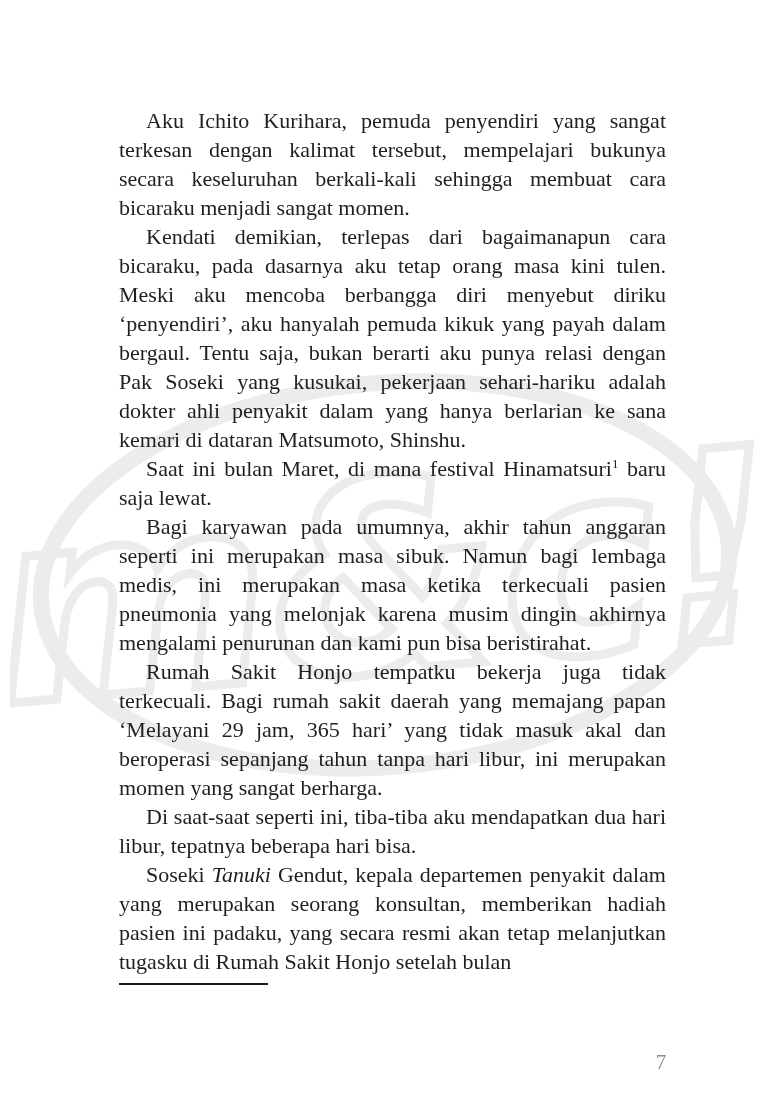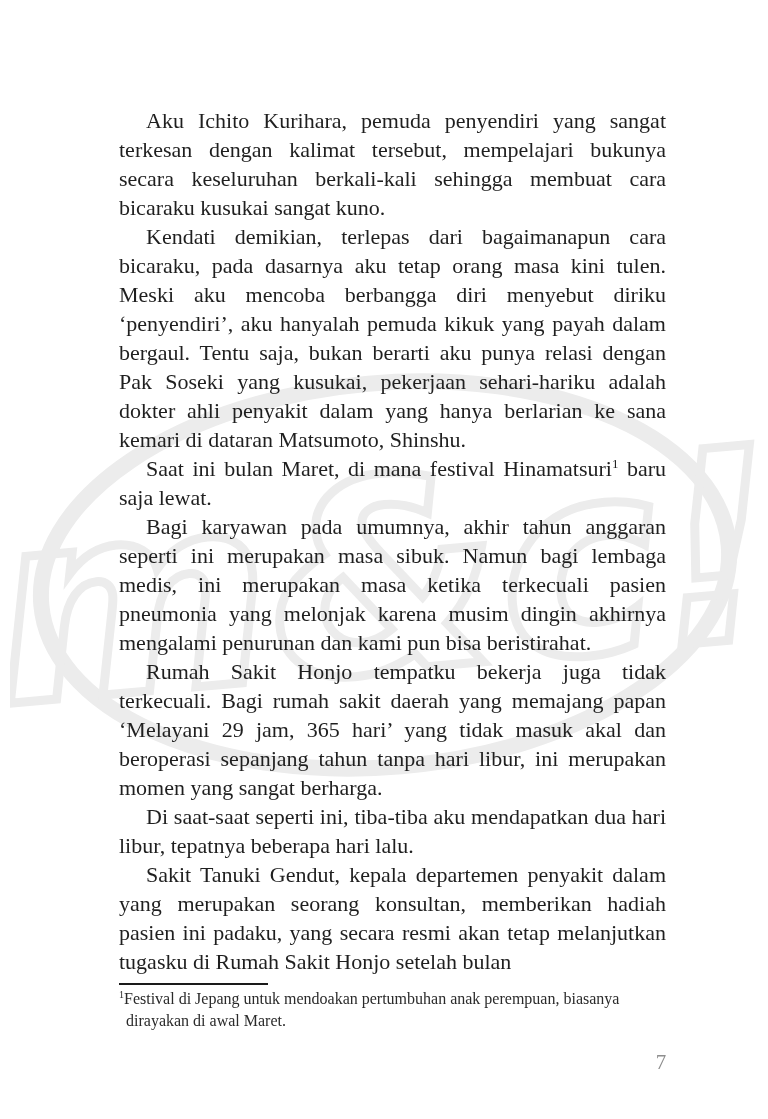--- a/index.html
+++ b/index.html
@@ -34,21 +34,21 @@
   }
   .content p {
     margin: 0;
     text-indent: 27px;
   }
   .content sup {
     font-size: 13px;
     line-height: 0;
     vertical-align: super;
   }
-  .italic { }
+  .italic { font-style: italic; }
   .footnote-rule {
     position: absolute;
     left: 119px; top: 983px;
     width: 149px; height: 2px;
     background: #1a1a1a;
     z-index: 1;
   }
   .footnote {
     position: absolute;
     left: 119px; top: 988px;
@@ -82,28 +82,27 @@
 <div class="page">
 
   <svg class="watermark" viewBox="0 0 750 430" aria-hidden="true">
     <g transform="rotate(-5 375 215)">
       <ellipse cx="375" cy="215" rx="345" ry="192" fill="none" stroke="#ececec" stroke-width="16"></ellipse>
       <text x="375" y="310" text-anchor="middle" font-family="DejaVu Sans, sans-serif" font-size="265" font-style="italic" font-weight="bold" fill="none" stroke="#ececec" stroke-width="9">m&amp;c!</text>
     </g>
   </svg>
 
   <div class="content">
-    <p>Aku Ichito Kurihara, pemuda penyendiri yang sangat terkesan dengan kalimat tersebut, mempelajari bukunya secara keseluruhan berkali-kali sehingga membuat cara bicaraku kusukai sangat kuno.</p>
+    <p>Aku Ichito Kurihara, pemuda penyendiri yang sangat terkesan dengan kalimat tersebut, mempelajari bukunya secara keseluruhan berkali-kali sehingga membuat cara bicaraku menjadi sangat momen.</p>
     <p>Kendati demikian, terlepas dari bagaimanapun cara bicaraku, pada dasarnya aku tetap orang masa kini tulen. Meski aku mencoba berbangga diri menyebut diriku ‘penyendiri’, aku hanyalah pemuda kikuk yang payah dalam bergaul. Tentu saja, bukan berarti aku punya relasi dengan Pak Soseki yang kusukai, pekerjaan sehari-hariku adalah dokter ahli penyakit dalam yang hanya berlarian ke sana kemari di dataran Matsumoto, Shinshu.</p>
     <p><span>Saat ini bulan Maret, di mana festival Hinamatsuri</span><sup>1</sup><span> baru saja lewat.</span></p>
     <p>Bagi karyawan pada umumnya, akhir tahun anggaran seperti ini merupakan masa sibuk. Namun bagi lembaga medis, ini merupakan masa ketika terkecuali pasien pneumonia yang melonjak karena musim dingin akhirnya mengalami penurunan dan kami pun bisa beristirahat.</p>
     <p>Rumah Sakit Honjo tempatku bekerja juga tidak terkecuali. Bagi rumah sakit daerah yang memajang papan ‘Melayani 29 jam, 365 hari’ yang tidak masuk akal dan beroperasi sepanjang tahun tanpa hari libur, ini merupakan momen yang sangat berharga.</p>
-    <p>Di saat-saat seperti ini, tiba-tiba aku mendapatkan dua hari libur, tepatnya beberapa hari lalu.</p>
-    <p><span>Sakit </span><span class="italic">Tanuki</span><span> Gendut, kepala departemen penyakit dalam yang merupakan seorang konsultan, memberikan hadiah pasien ini padaku, yang secara resmi akan tetap melanjutkan tugasku di Rumah Sakit Honjo setelah bulan</span></p>
+    <p>Di saat-saat seperti ini, tiba-tiba aku mendapatkan dua hari libur, tepatnya beberapa hari bisa.</p>
+    <p><span>Soseki </span><span class="italic">Tanuki</span><span> Gendut, kepala departemen penyakit dalam yang merupakan seorang konsultan, memberikan hadiah pasien ini padaku, yang secara resmi akan tetap melanjutkan tugasku di Rumah Sakit Honjo setelah bulan</span></p>
   </div>
 
   <div class="footnote-rule"></div>
 
-  <div class="footnote"><sup>1</sup><span>Festival di Jepang untuk mendoakan pertumbuhan anak perempuan, biasanya dirayakan di awal Maret.</span></div>
 
   <div class="page-number">7</div>
 
 </div>
 
 </body></html>

